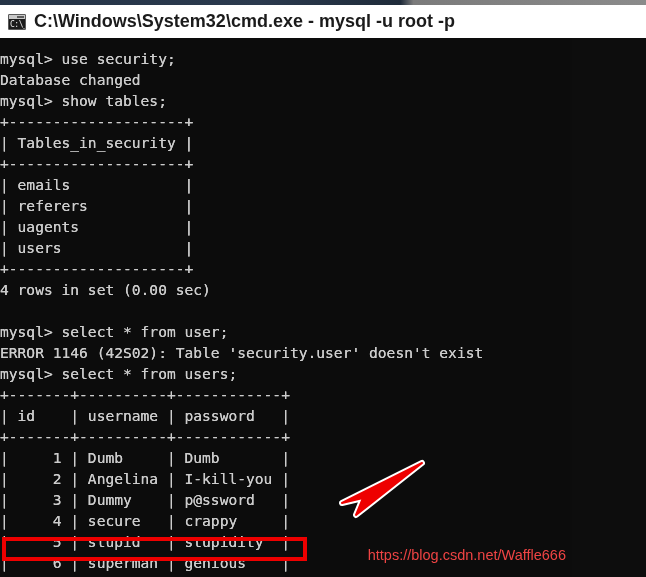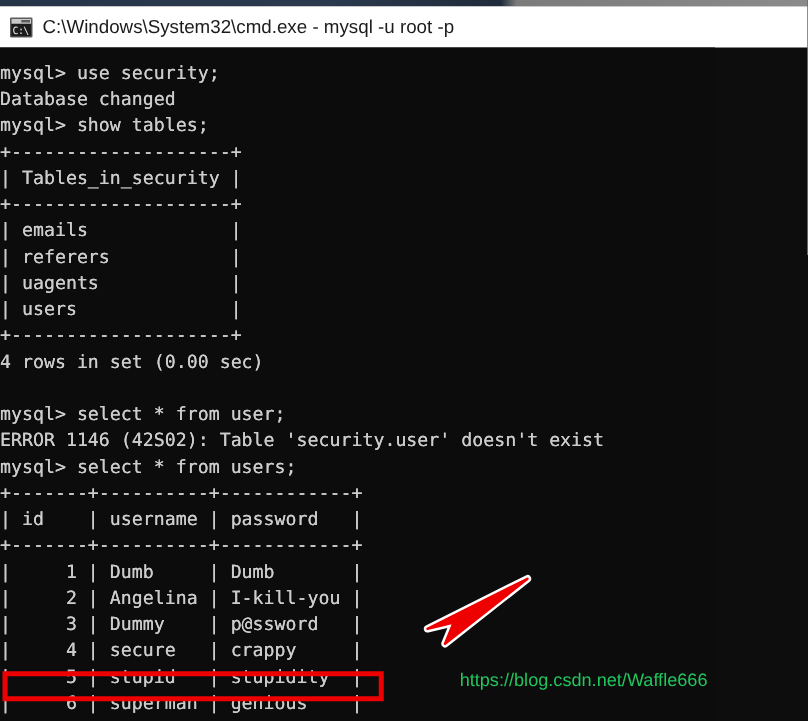--- a/index.html
+++ b/index.html
@@ -81,24 +81,25 @@
     top: 4px;
     font-family: "DejaVu Sans Mono", monospace;
     font-size: 8px;
     line-height: 11px;
     color: #e6e6e6;
     letter-spacing: -0.5px;
     white-space: nowrap;
   }
   #title-text {
     font-family: "Liberation Sans", sans-serif;
-    font-size: 15px;
+    font-size: 18px;
     color: #1b1b1b;
     white-space: nowrap;
     letter-spacing: 0px;
+    font-weight: bold;
   }
 
   
   #terminal {
     position: absolute;
     left: 0; top: 38px;
     width: 572px;
     height: 539px;
     background: #0c0c0c;
     overflow: hidden;
@@ -137,24 +138,24 @@
     top: 420px;
     width: 110px;
     height: 85px;
     pointer-events: none;
   }
 
   
   #watermark {
     position: absolute;
     right: 6px;
-    bottom: 24px;
+    bottom: 14px;
     font-family: "Liberation Sans", sans-serif;
     font-size: 14.5px;
-    color: #22c55e;
+    color: #ef4444;
     white-space: nowrap;
   }
 </style>
 </head>
 <body>
 
 <div id="window">
 
   <div class="top-strip">
     <div class="top-strip-line"></div>

